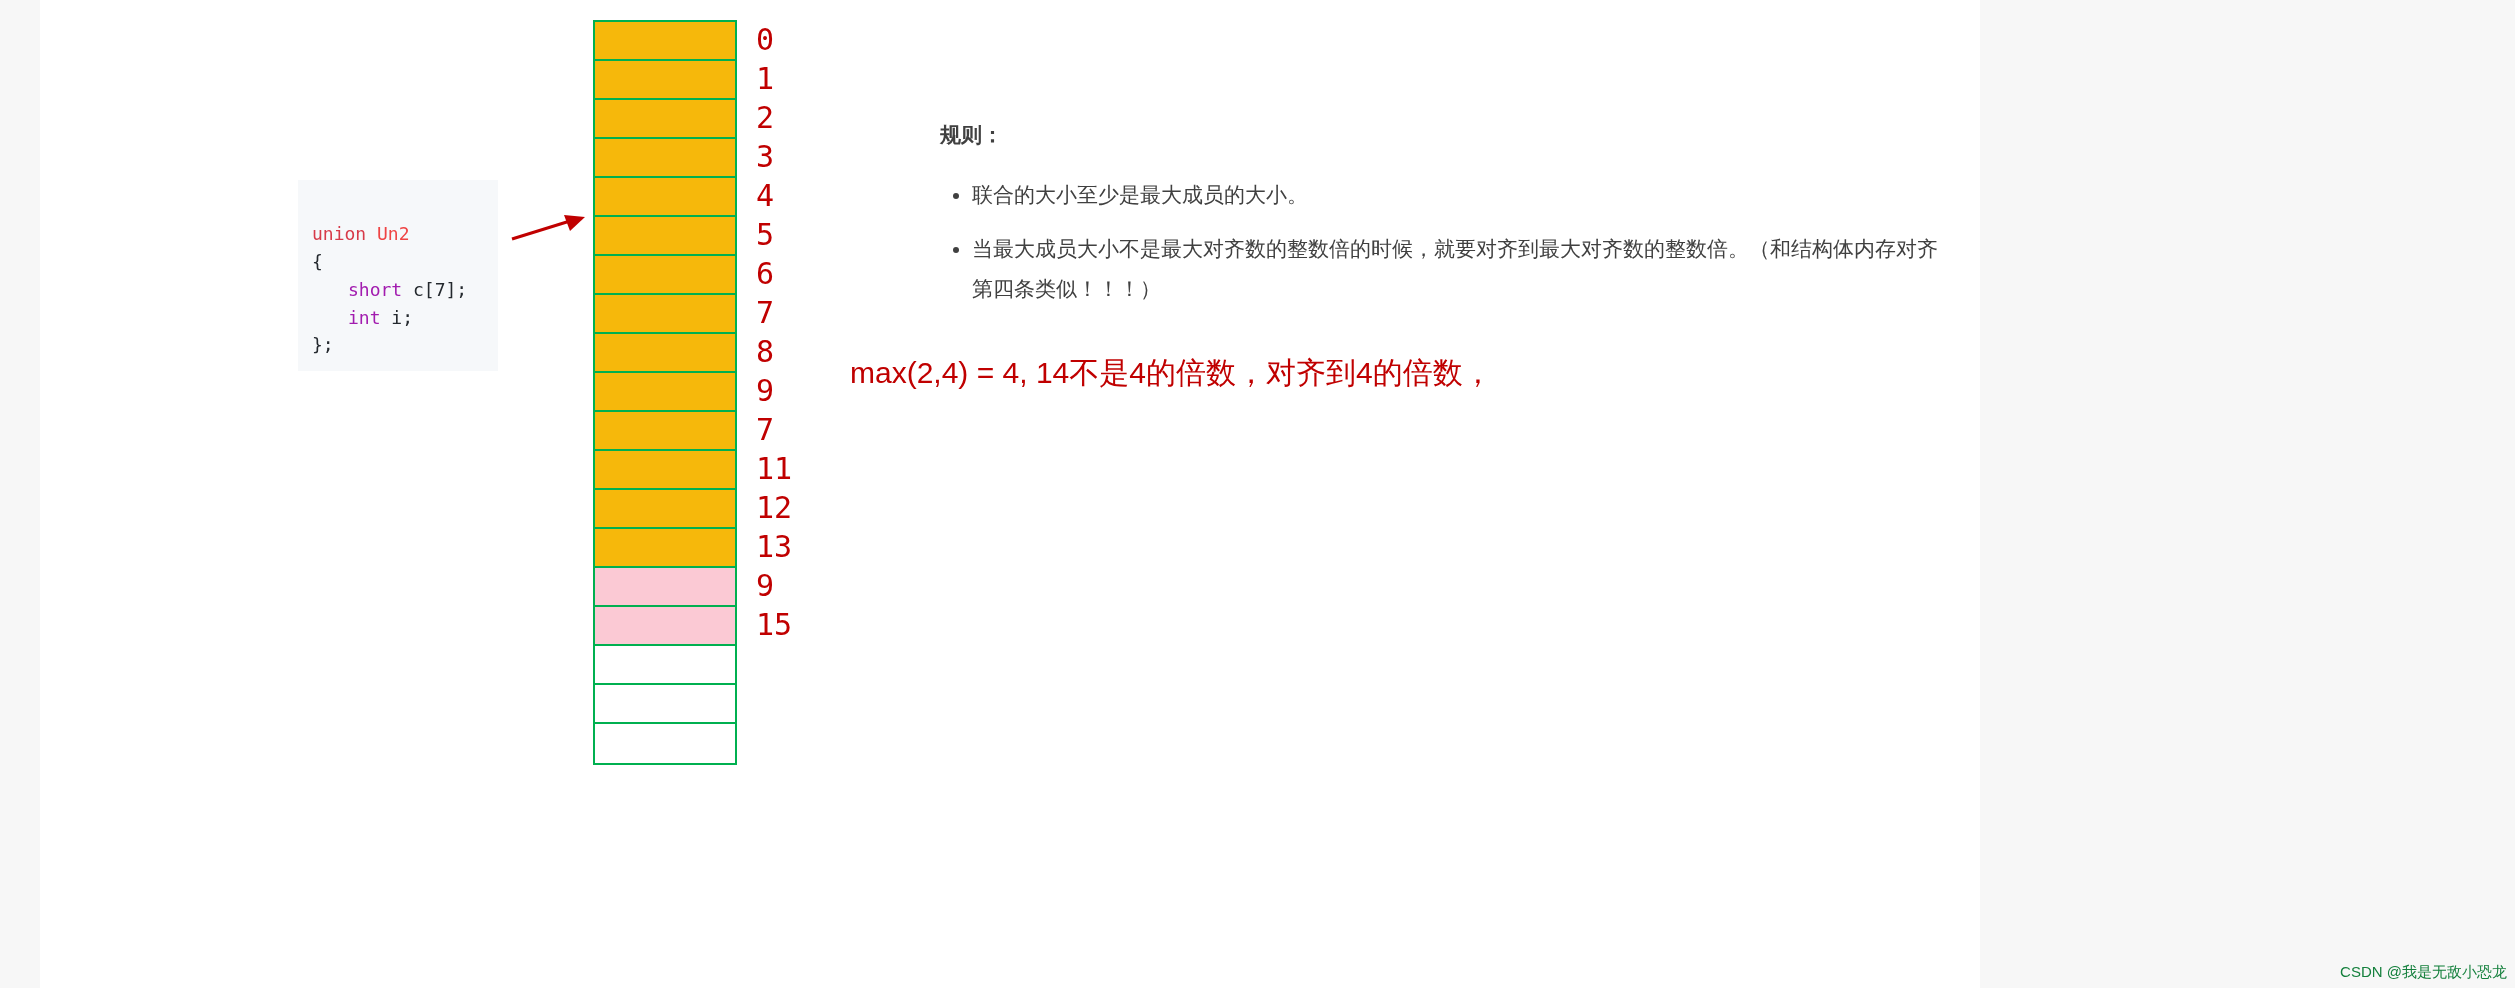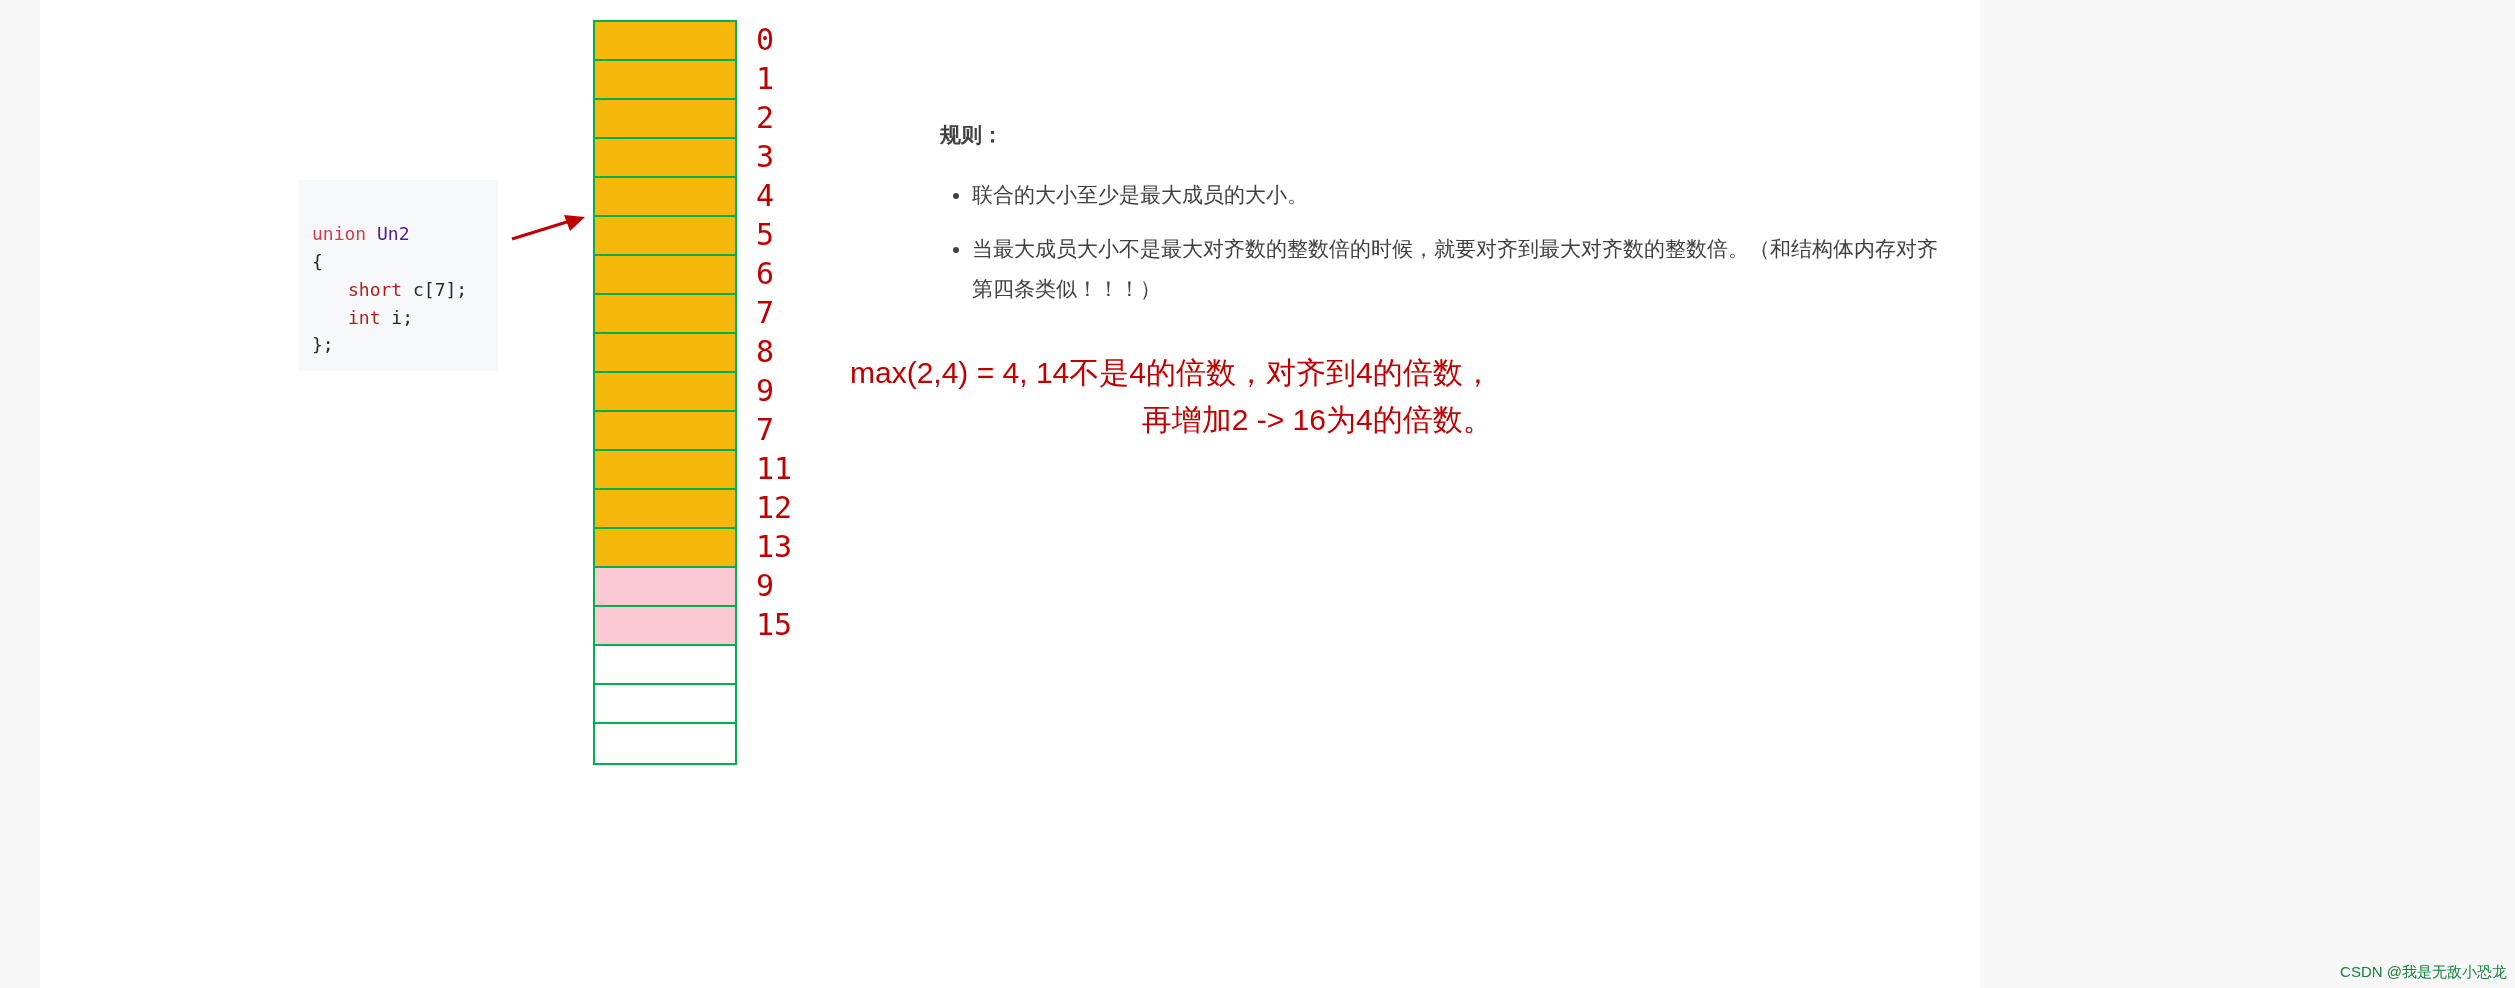--- a/index.html
+++ b/index.html
@@ -24,22 +24,22 @@
     width: 200px;
     background: #f6f8fa;
     padding: 12px 14px;
     font-family: Consolas, Menlo, monospace;
     font-size: 18px;
     line-height: 1.55;
     color: #24292e;
     white-space: pre;
   }
   .code-block .kw-union { color: #d73a49; }
-  .code-block .kw-name  { color: #4c1d95; }
-  .code-block .kw-type  { color: #b91c1c; }
+  .code-block .kw-name  { color: #ef4444; }
+  .code-block .kw-type  { color: #a21caf; }
   .code-block .indent   { display:inline-block; width: 36px; }
   
   .arrow-wrap {
     position: absolute;
     left: 470px; top: 215px;
     width: 75px; height: 28px;
   }
   
   .mem {
     position: absolute;
@@ -161,18 +161,17 @@
   <div class="rules">
     <div class="title">规则：</div>
     <ul>
       <li>联合的大小至少是最大成员的大小。</li>
       <li>当最大成员大小不是最大对齐数的整数倍的时候，就要对齐到最大对齐数的整数倍。（和结构体内存对齐第四条类似！！！）</li>
     </ul>
   </div>
 
   <div class="red-note">
     <div>max(2,4) = 4, 14不是4的倍数，对齐到4的倍数，</div>
-    <div>再增加2 -&gt; 16为4的倍数。</div>
   </div>
 
 </div>
 
 <div class="watermark">CSDN @我是无敌小恐龙</div>
 
 </body></html>

